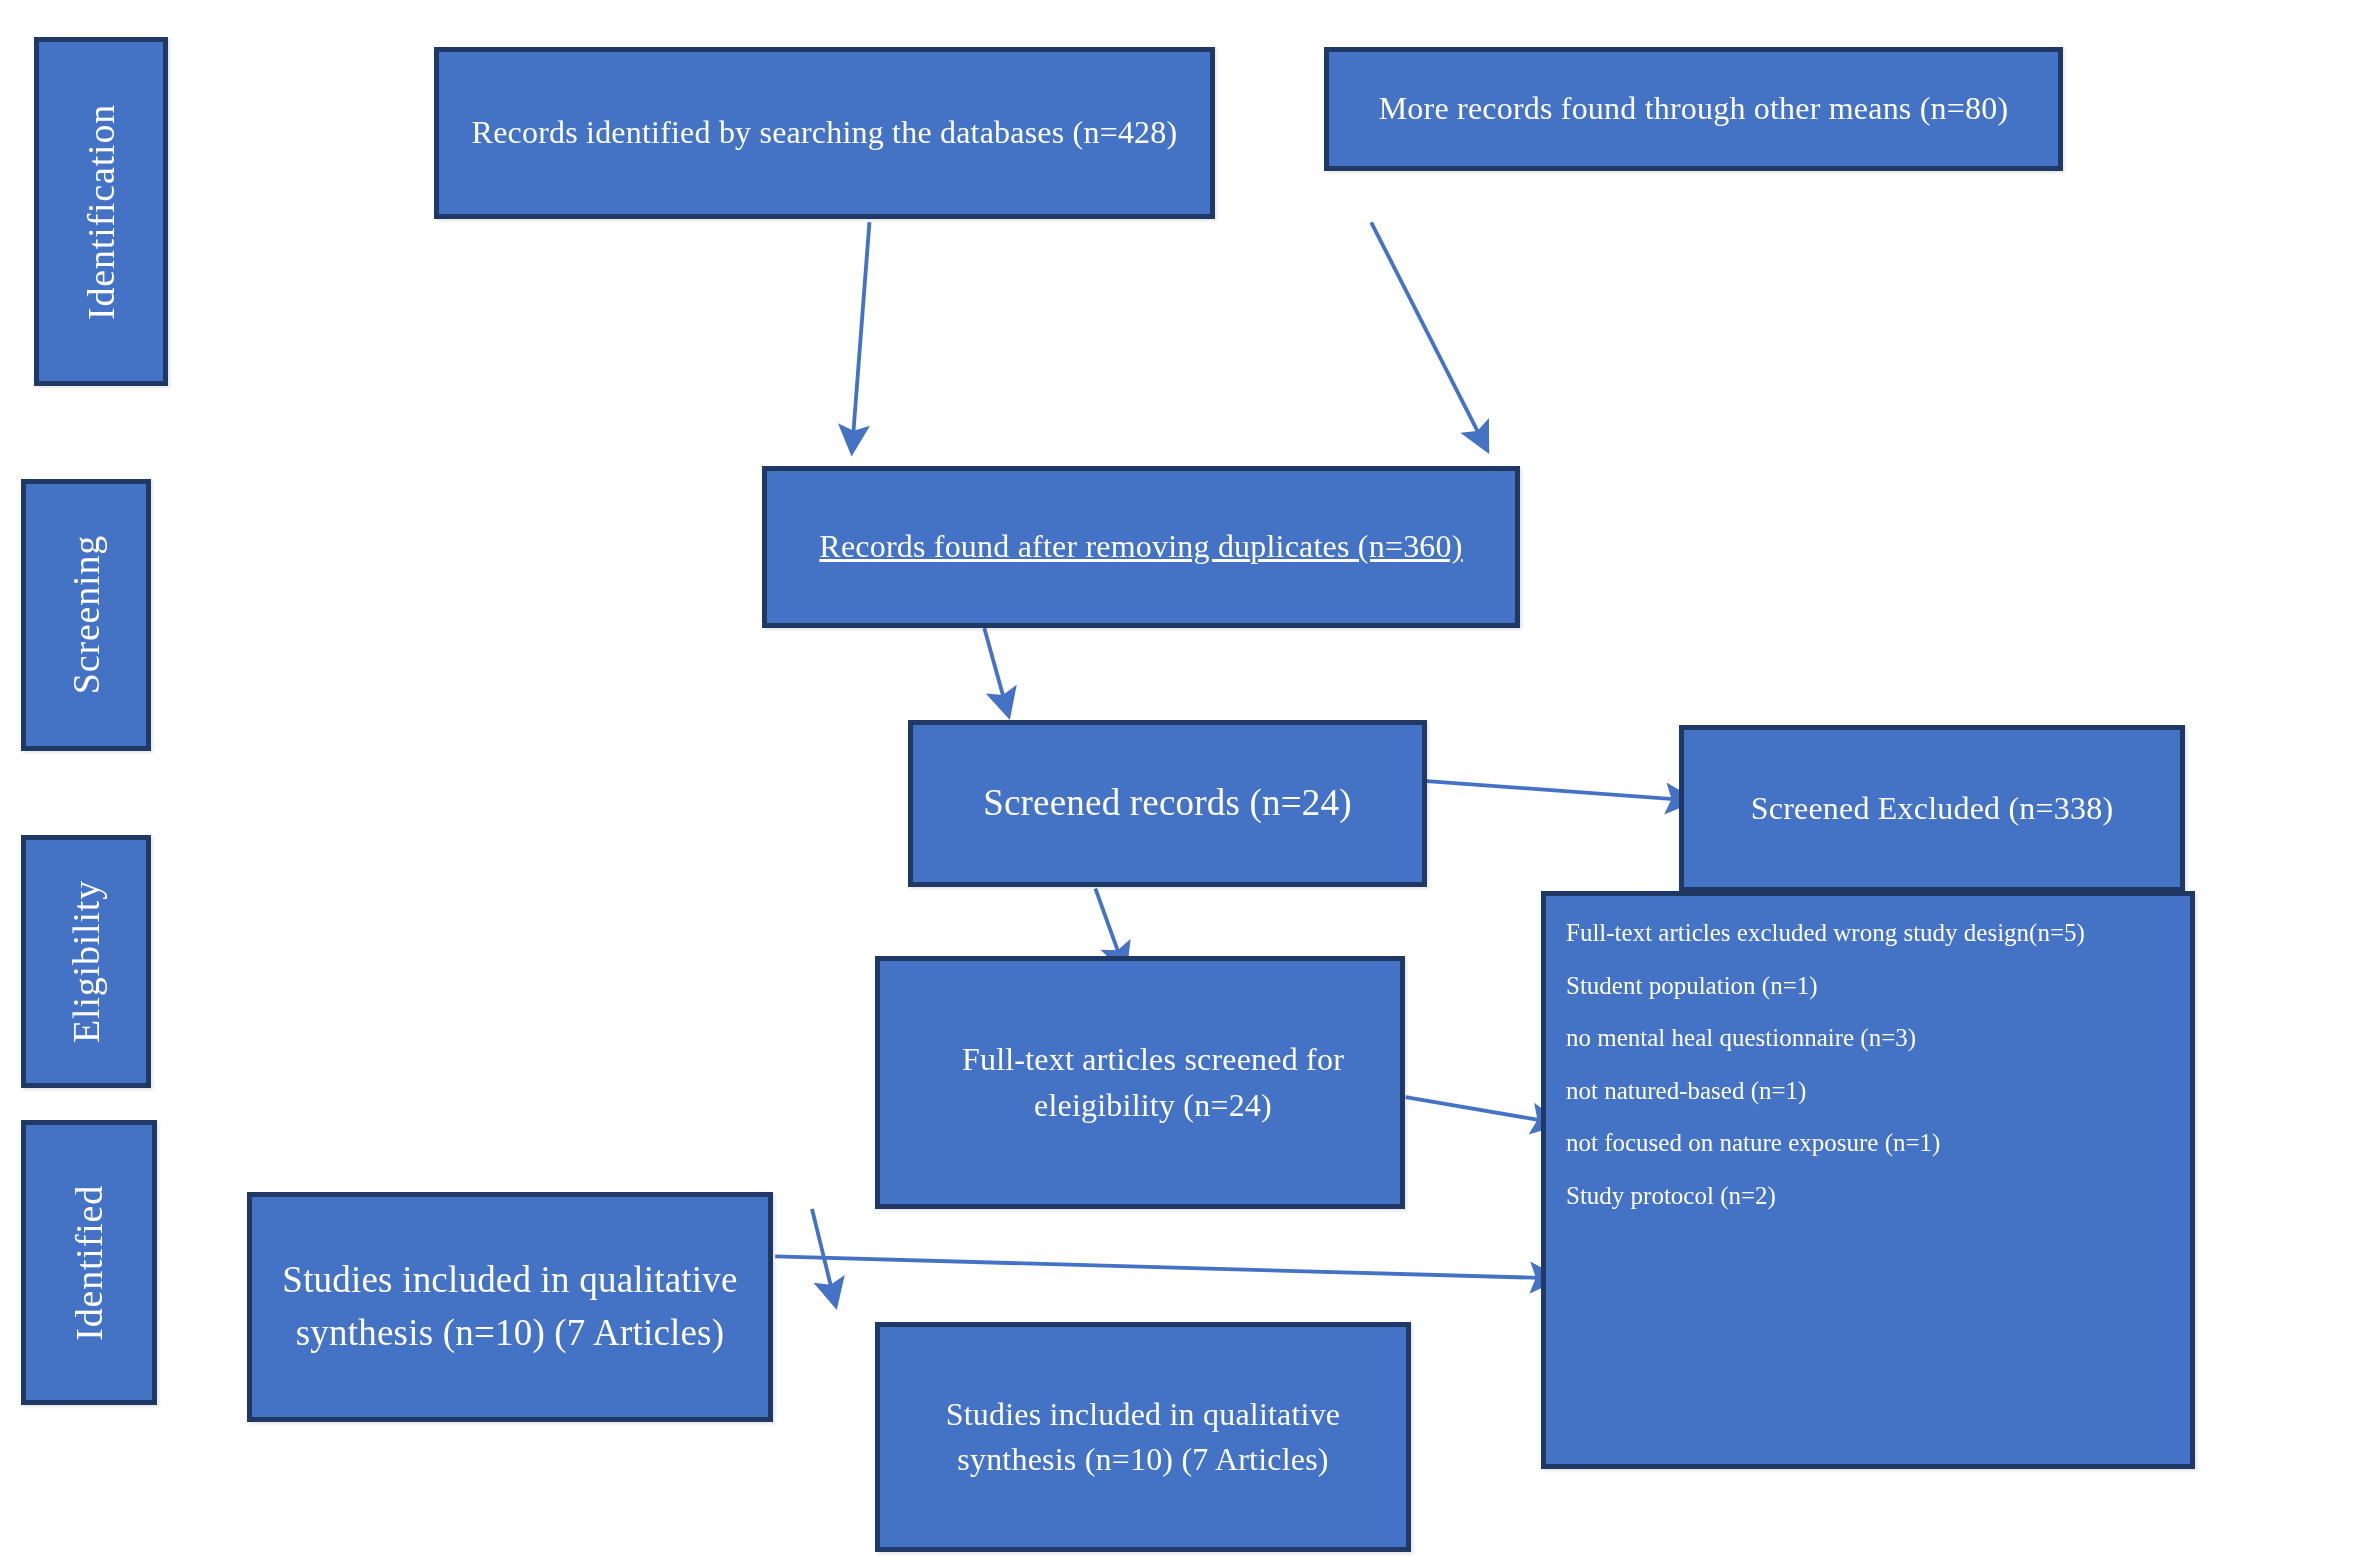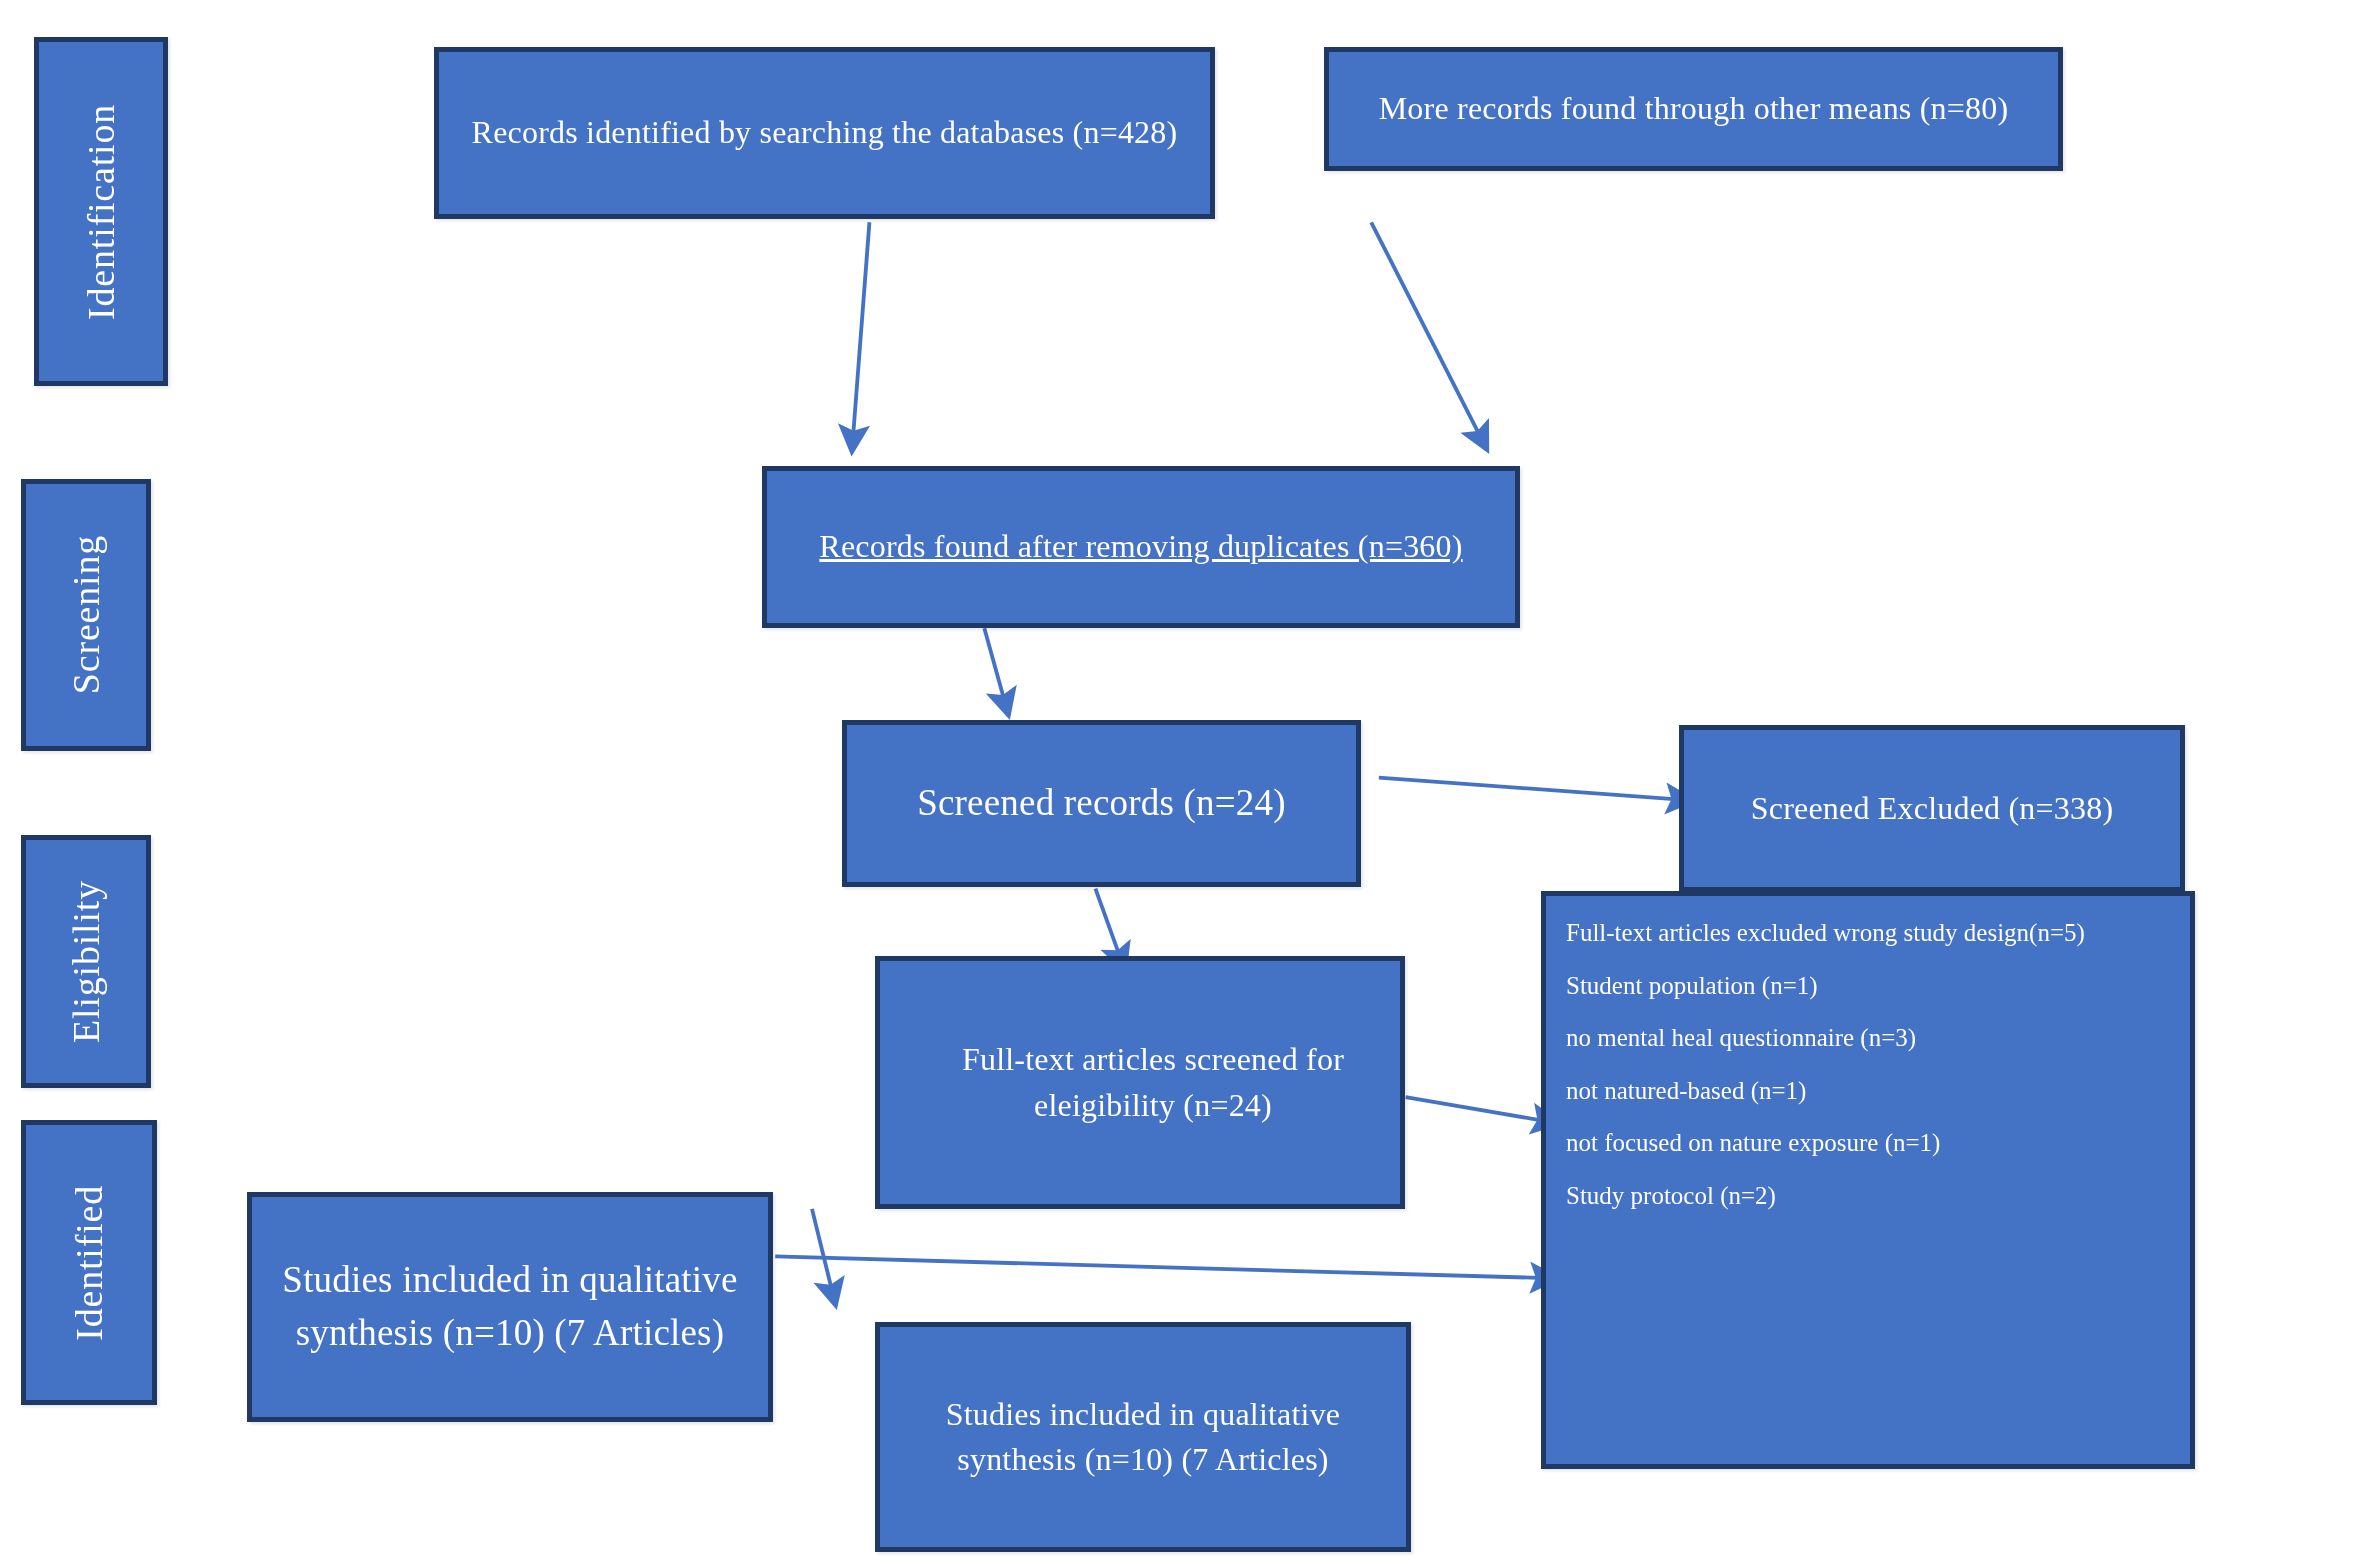--- a/index.html
+++ b/index.html
@@ -145,21 +145,21 @@
   </div>
 
   <div class="node fs-big" style="left:1324px; top:47px; width:739px; height:124px;align-items:center;">
     <span>More records found through other means (n=80)</span>
   </div>
 
   <div class="node fs-big" style="left:762px; top:466px; width:758px; height:162px;text-decoration:underline;">
     <span>Records found after removing duplicates (n=360)</span>
   </div>
 
-  <div class="node fs-mid" style="left:842px; top:720px; width:519px; height:167px;">
+  <div class="node fs-mid" style="left:908px; top:720px; width:519px; height:167px;">
     <span>Screened records (n=24)</span>
   </div>
 
   <div class="node fs-big" style="left:1679px; top:725px; width:506px; height:167px;">
     <span>Screened Excluded (n=338)</span>
   </div>
 
   <div class="node fs-big" style="left:875px; top:956px; width:530px; height:253px;padding-left:26px;">
     <span>Full-text articles screened for eleigibility (n=24)</span>
   </div>

